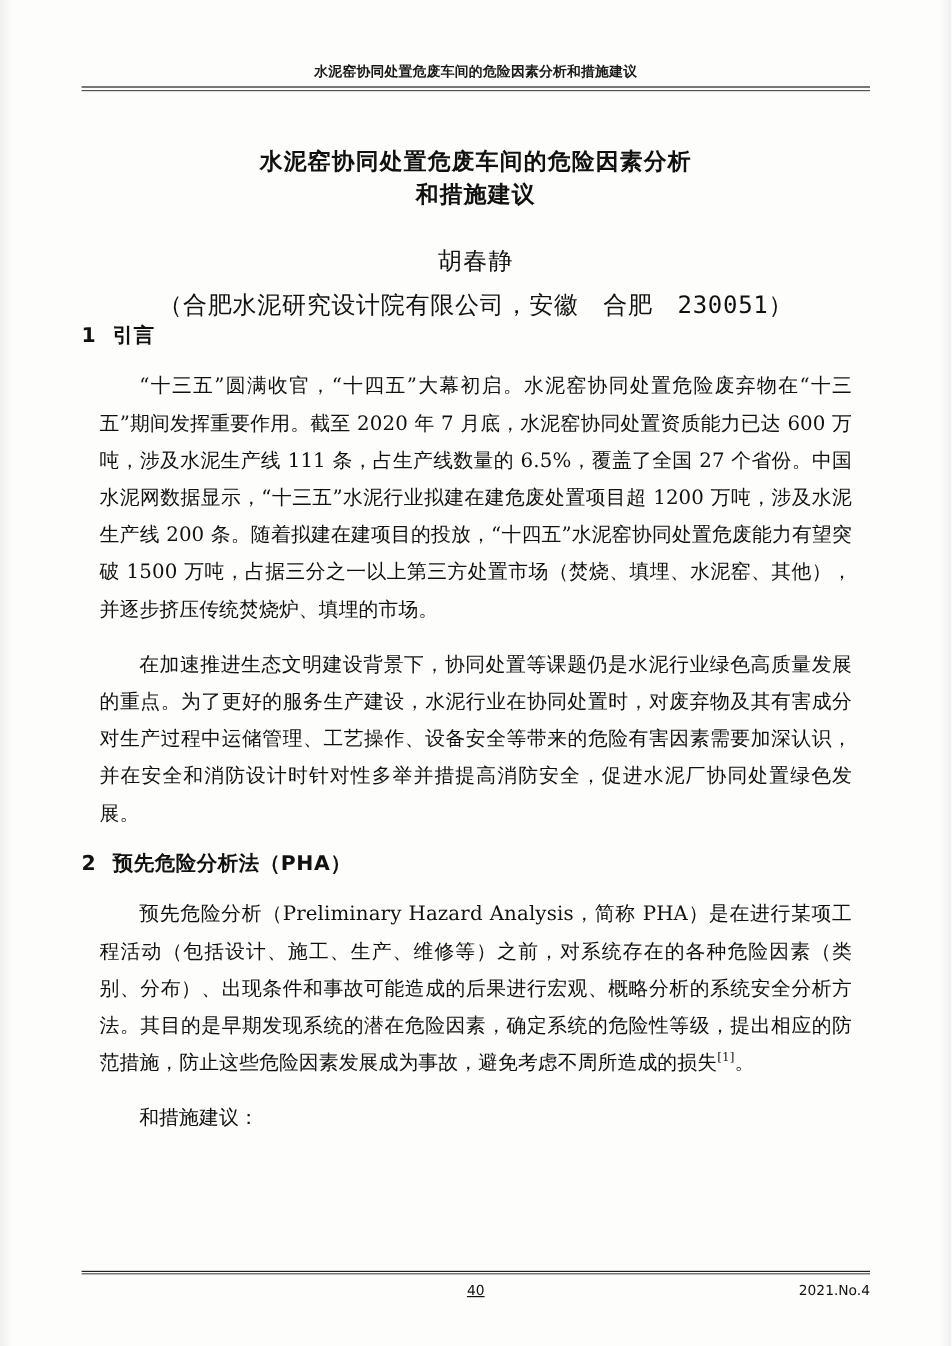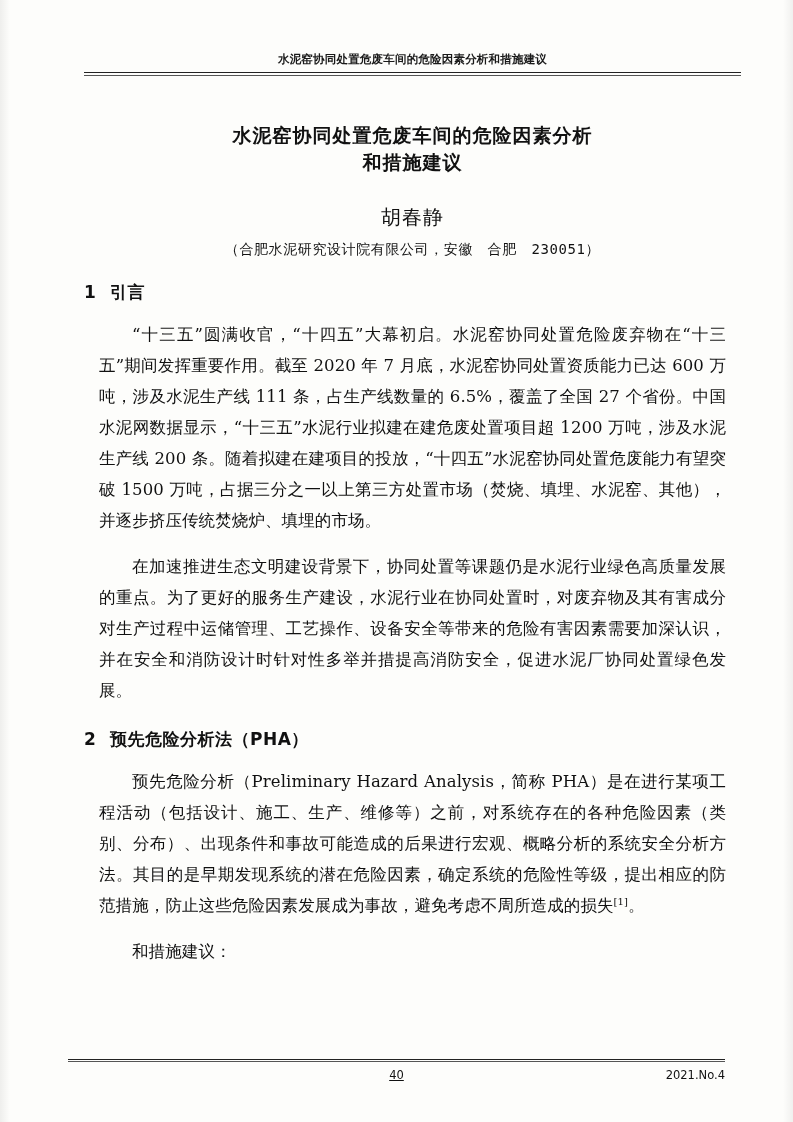--- a/index.html
+++ b/index.html
@@ -12,21 +12,21 @@
     width: 793px;
     height: 1122px;
     background: #fdfdfb;
     box-sizing: border-box;
     font-family: "DejaVu Serif", "Liberation Serif", serif;
     color: #111;
     overflow: hidden;
   }
   .content {
     position: absolute;
-    left: 84px;
+    left: 68px;
     top: 52px;
     width: 657px;
   }
   
   .runhead {
     text-align: center;
     font-size: 11.5px;
     font-family: "DejaVu Sans", "Liberation Sans", sans-serif;
     font-weight: bold;
     letter-spacing: 0.2px;
@@ -52,27 +52,26 @@
   }
   .author {
     margin-top: 28px;
     text-align: center;
     font-size: 20px;
     letter-spacing: 1px;
   }
   .affiliation {
     margin-top: 10px;
     text-align: center;
-    font-size: 14px;
+    font-size: 20px;
     letter-spacing: 0.6px;
     font-family: "DejaVu Sans Mono", "Liberation Mono", monospace;
   }
   
   .h1 {
-    margin-top: 22px;
     margin-bottom: 2px;
     font-size: 17px;
     font-weight: bold;
     font-family: "DejaVu Sans", "Liberation Sans", sans-serif;
     letter-spacing: 0.5px;
   }
   .h1 .num {
     display: inline-block;
     min-width: 26px;
   }

